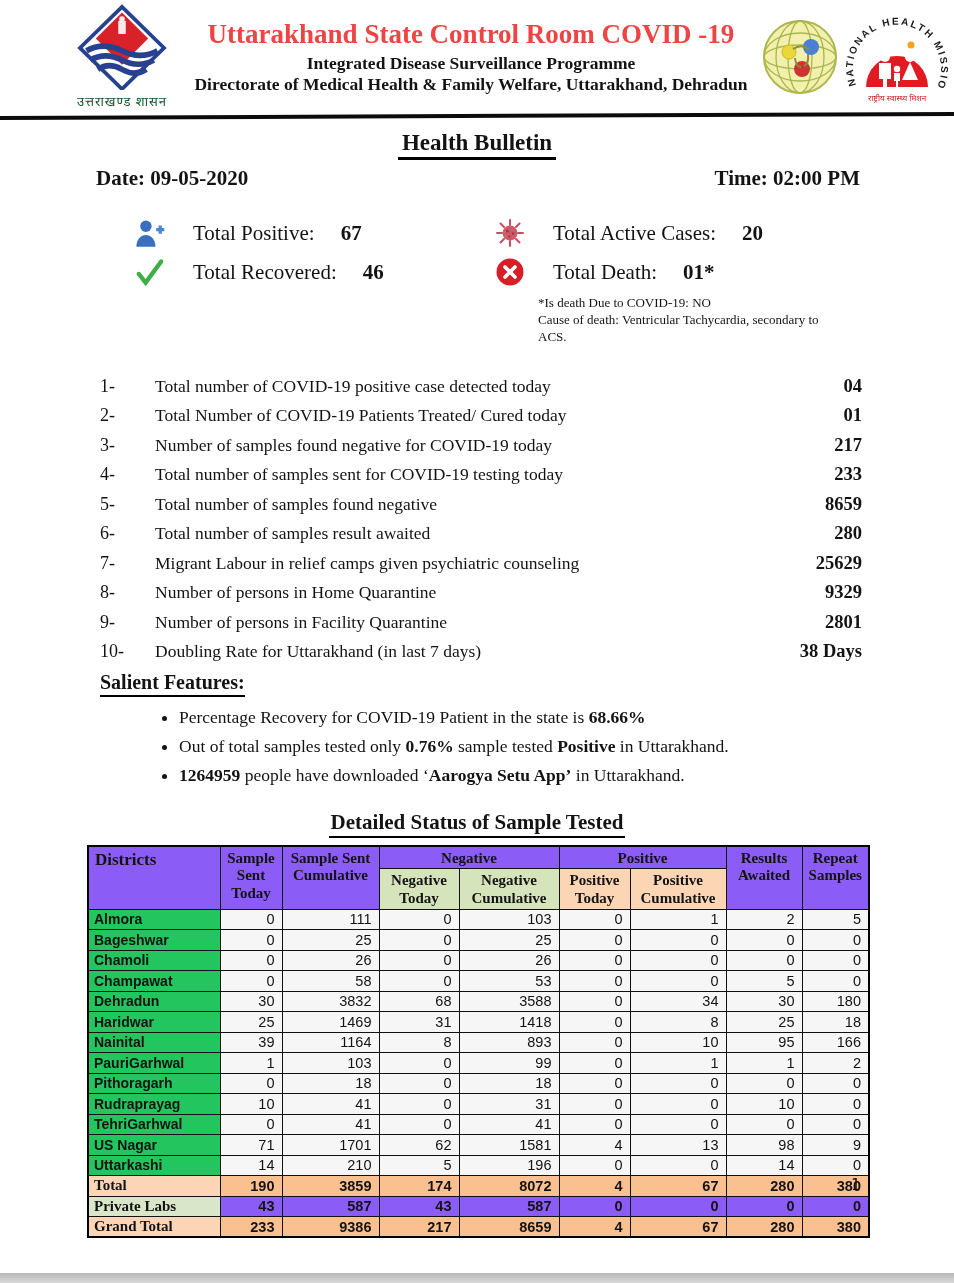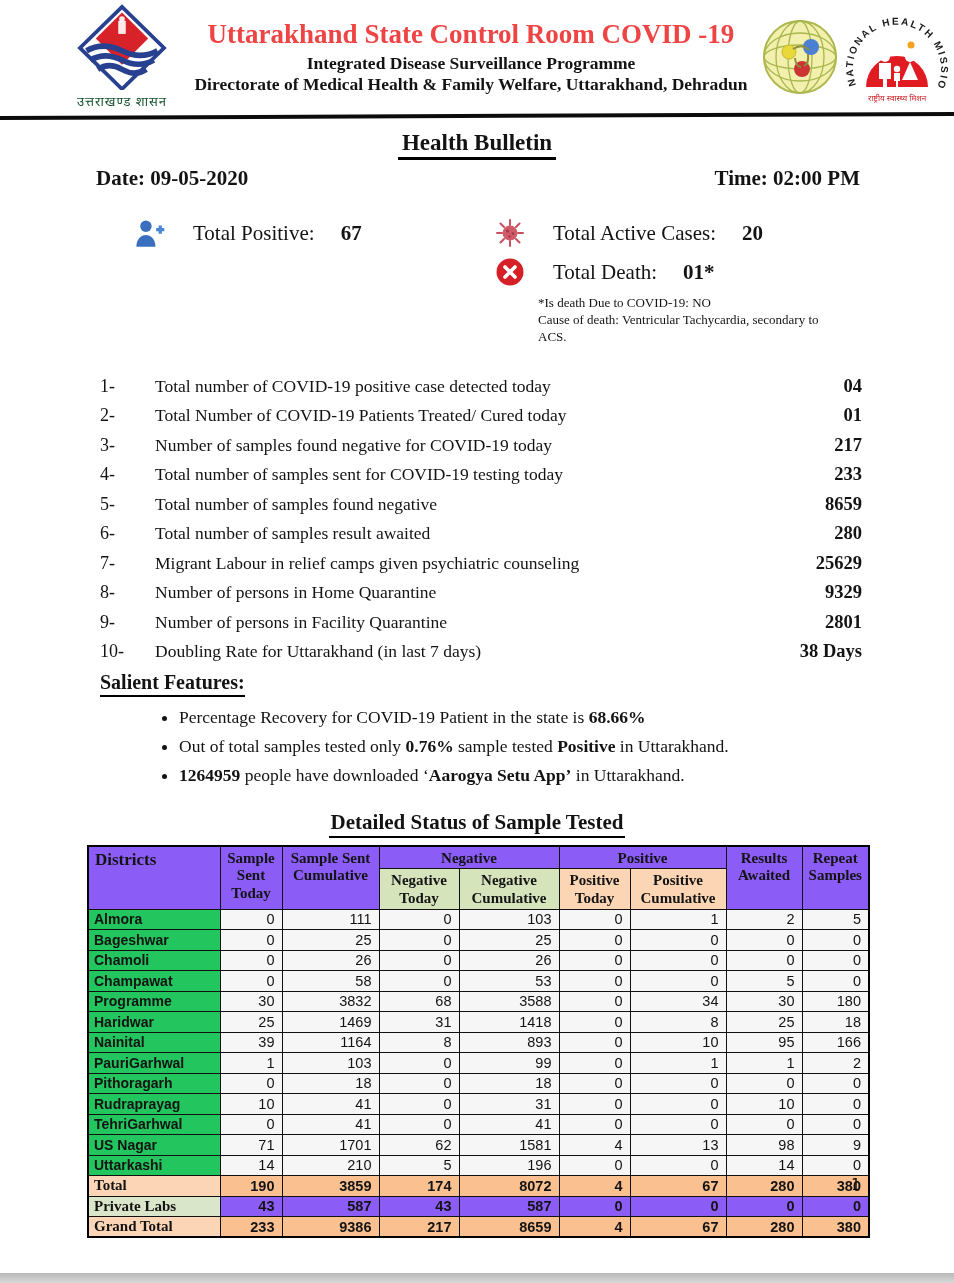--- a/index.html
+++ b/index.html
@@ -142,20 +142,29 @@
         <span class="stat-icon">
           <svg width="34" height="30" viewBox="0 0 24 22">
             <circle cx="9" cy="6" r="4.2" fill="#3a6fc0"></circle>
             <path d="M2 21c0-5.6 3.4-8.6 7-8.6s7 3 7 8.6z" fill="#3a6fc0"></path>
             <path d="M16.5 8.5h6 M19.5 5.5v6" stroke="#4a86d8" stroke-width="2.4"></path>
           </svg>
         </span>
         <span>Total Positive: </span>
         <span class="stat-val">67</span>
       </div>
+      <div class="stat-row">
+        <span class="stat-icon">
+          <svg width="30" height="30" viewBox="0 0 24 24">
+            <path d="M3 13.5l5.5 7L21 3.5" fill="none" stroke="#3fae49" stroke-width="3.4" stroke-linecap="round"></path>
+          </svg>
+        </span>
+        <span>Total Recovered: </span>
+        <span class="stat-val">46</span>
+      </div>
     </div>
 
     <div class="stats-right">
       <div class="stat-row">
         <span class="stat-icon">
           <svg width="30" height="30" viewBox="0 0 30 30">
             <g stroke="#c94f5f" stroke-width="2" stroke-linecap="round">
               <path d="M15 2v5 M15 23v5 M2 15h5 M23 15h5 M5.5 5.5l3.5 3.5 M21 21l3.5 3.5 M24.5 5.5L21 9 M9 21l-3.5 3.5"></path>
             </g>
             <circle cx="15" cy="15" r="7.5" fill="#cf5a68"></circle>
@@ -318,21 +327,21 @@
           <td>0</td>
           <td>58</td>
           <td>0</td>
           <td>53</td>
           <td>0</td>
           <td>0</td>
           <td>5</td>
           <td>0</td>
         </tr>
         <tr class="row-district">
-          <th>Programme</th>
+          <th>Dehradun</th>
           <td>30</td>
           <td>3832</td>
           <td>68</td>
           <td>3588</td>
           <td>0</td>
           <td>34</td>
           <td>30</td>
           <td>180</td>
         </tr>
         <tr class="row-district">

